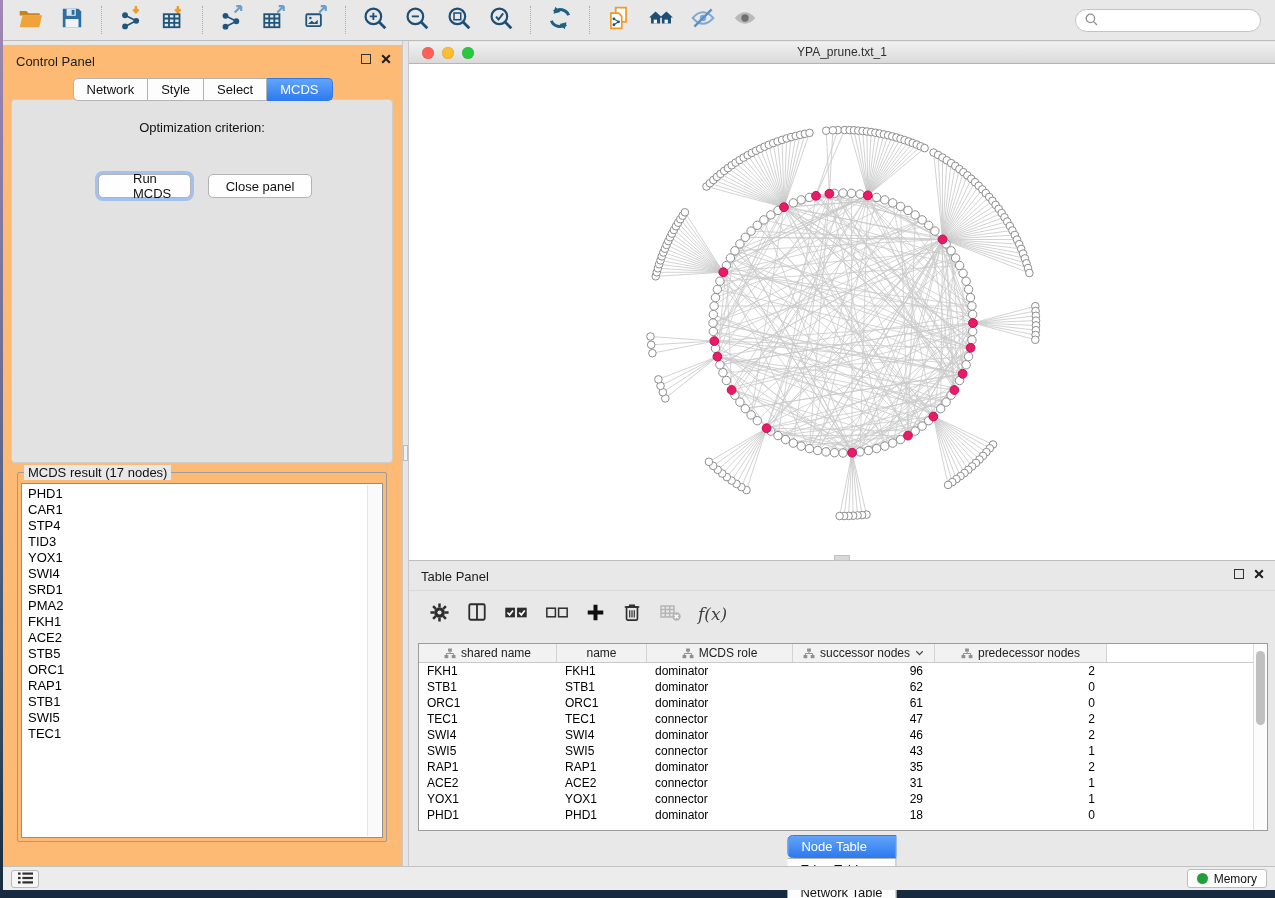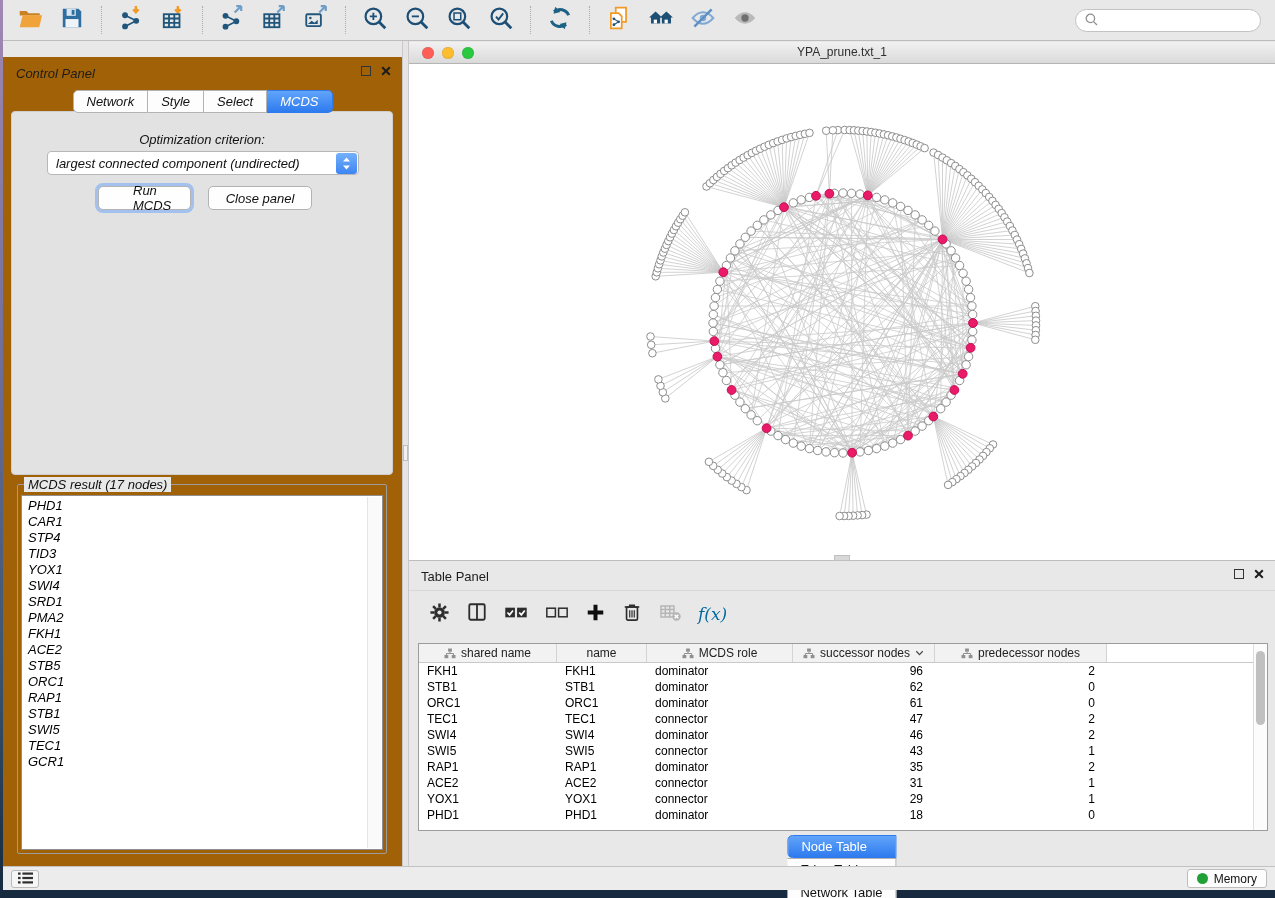--- a/index.html
+++ b/index.html
@@ -17,21 +17,21 @@
   .tb-sep { width:0; height:28px; border-left:1px dotted #ababab; margin:0 8px; }
   .search-box { position:absolute; right:14px; top:9px; width:186px; height:23px; background:#fff;
                 border:1px solid #c2c2c2; border-radius:12px; display:flex; align-items:center;
                 padding-left:9px; gap:5px; }
   .search-box input { border:none; outline:none; flex:1; font-size:12px; background:transparent; min-width:0; }
 
   
   .main { position:absolute; left:0; top:41px; width:100%; height:825px; }
 
   
-  .control-panel { position:absolute; left:0; top:16px; width:399px; height:100%; background:#a16207;font-style:italic; }
+  .control-panel { position:absolute; left:0; top:4px; width:399px; height:100%; background:#fdba74; }
   .cp-title { position:absolute; left:13px; top:9px; font-size:13px; color:#1c1c1c; }
   .panel-ctrls { position:absolute; right:11px; top:9px; display:flex; gap:10px; align-items:center; }
   .float-btn { width:10px; height:10px; border:1.7px solid #333; background:transparent; }
   .close-btn { display:flex; align-items:center; }
   .seg-tabs { display:flex; }
   .tab { font-size:13px; padding:3px 13px; background:#fdfdfd; border:1px solid #b3b3b3; border-left:none;
          color:#111; cursor:default; }
   .tab:first-child { border-left:1px solid #b3b3b3; border-radius:5px 0 0 5px; }
   .tab:last-child { border-radius:0 5px 5px 0; }
   .tab.active { background:linear-gradient(#61a4f9,#2e7bef); border-color:#2e7bef; color:#fff; }
@@ -78,21 +78,21 @@
                        height:6px; background:#d9d8d8; border:1px solid #c0c0c0; z-index:3; }
 
   
   .table-panel { position:absolute; left:0; top:519px; width:100%; height:306px; background:#e9e8e8;
                  border-top:1px solid #bdbdbd; }
   .tp-title { position:absolute; left:12px; top:8px; font-size:13px; color:#1c1c1c; }
   .tp-ctrls { position:absolute; right:11px; top:8px; display:flex; gap:10px; align-items:center; }
   .tp-toolbar { position:absolute; left:0; top:29px; width:100%; height:47px; border-top:1px solid #d9d8d8;
                 display:flex; align-items:center; padding-left:20px; gap:17px; }
   .tp-btn { height:26px; display:flex; align-items:center; justify-content:center; }
-  .fx-label { font-family:"DejaVu Serif", serif; font-style:italic; font-size:17px; color:#0369a1; }
+  .fx-label { font-family:"DejaVu Serif", serif; font-style:italic; font-size:17px; color:#404040; }
   .node-table { position:absolute; left:9px; top:82px; width:850px; height:188px; background:#fff;
                 border:1px solid #9c9c9c; overflow:hidden; }
   .nt-header { display:flex; height:19px; border-bottom:1px solid #c9c9c9;align-items:center; }
   .nt-hcell { background:#f2f2f2; border-right:1px solid #d4d4d4; display:flex; align-items:center;
               justify-content:center; gap:5px; font-size:12px; color:#222; height:100%; }
   .nt-hfiller { flex:1; background:#fff; }
   .nt-row { display:flex; height:16px; align-items:center; }
   .nt-cell { font-size:12px; color:#000; white-space:nowrap; overflow:hidden; }
   .nt-cell.left { padding-left:8px; text-align:left; }
   .nt-cell.right { padding-right:12px; text-align:right; }
@@ -286,29 +286,20 @@
           </div>
         </div>
         <div class="seg-tabs cp-tabs">
             <div class="tab">Network</div>
             <div class="tab">Style</div>
             <div class="tab">Select</div>
             <div class="tab active">MCDS</div>
           </div>
         <div class="cp-inner">
           <div class="opt-label">Optimization criterion:</div>
-          <div class="dropdown">
-            <div class="dd-text">largest connected component (undirected)</div>
-            <div class="dd-step">
-              <svg width="9" height="13" viewBox="0 0 9 13">
-                  <path d="M4.5 0.5L8 4.5H1z" fill="#fff"></path>
-                  <path d="M4.5 12.5L1 8.5h7z" fill="#fff"></path>
-                </svg>
-            </div>
-          </div>
           <div class="pbtn run-btn">Run MCDS</div>
           <div class="pbtn close-panel-btn">Close panel</div>
         </div>
         <div class="result-group">
           <div class="result-legend">MCDS result (17 nodes)</div>
           <div class="result-list">
             <div class="result-scroll"></div>
           <div class="result-item">PHD1</div>
               <div class="result-item">CAR1</div>
               <div class="result-item">STP4</div>
@@ -318,21 +309,20 @@
               <div class="result-item">SRD1</div>
               <div class="result-item">PMA2</div>
               <div class="result-item">FKH1</div>
               <div class="result-item">ACE2</div>
               <div class="result-item">STB5</div>
               <div class="result-item">ORC1</div>
               <div class="result-item">RAP1</div>
               <div class="result-item">STB1</div>
               <div class="result-item">SWI5</div>
               <div class="result-item">TEC1</div>
-              <div class="result-item">GCR1</div>
             </div>
         </div>
       </div>
 
       <div class="divider">
         <div class="divider-handle"></div>
       </div>
 
       <div class="right-col">
 

